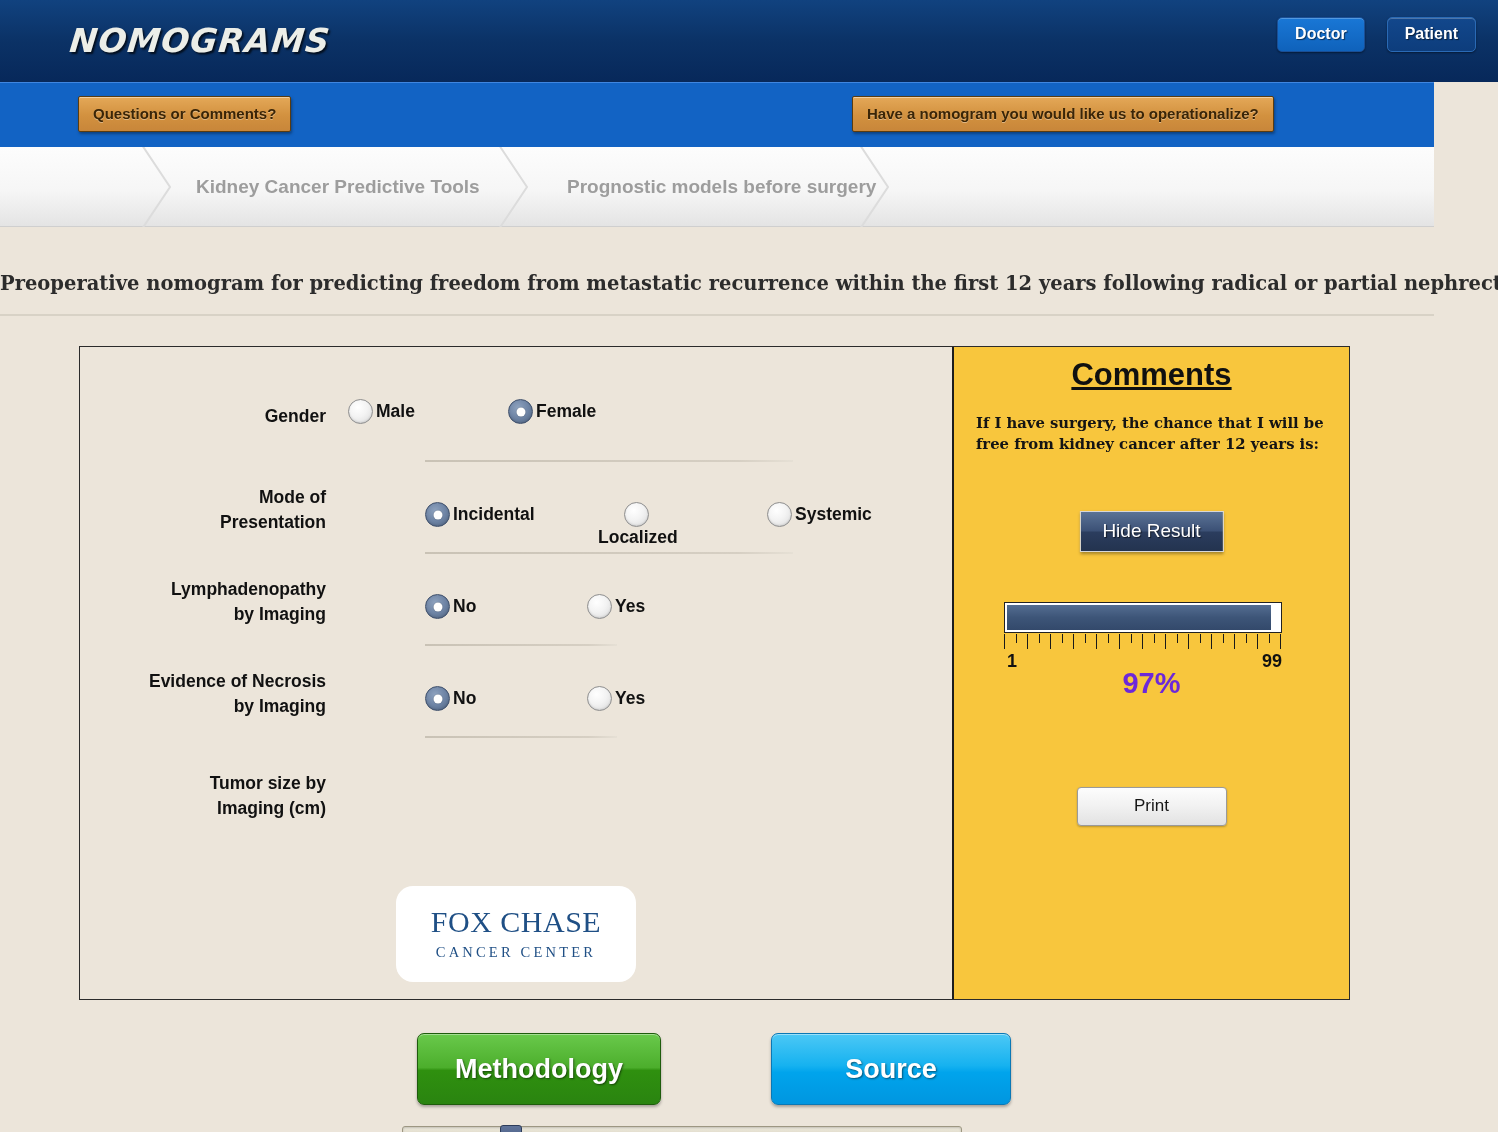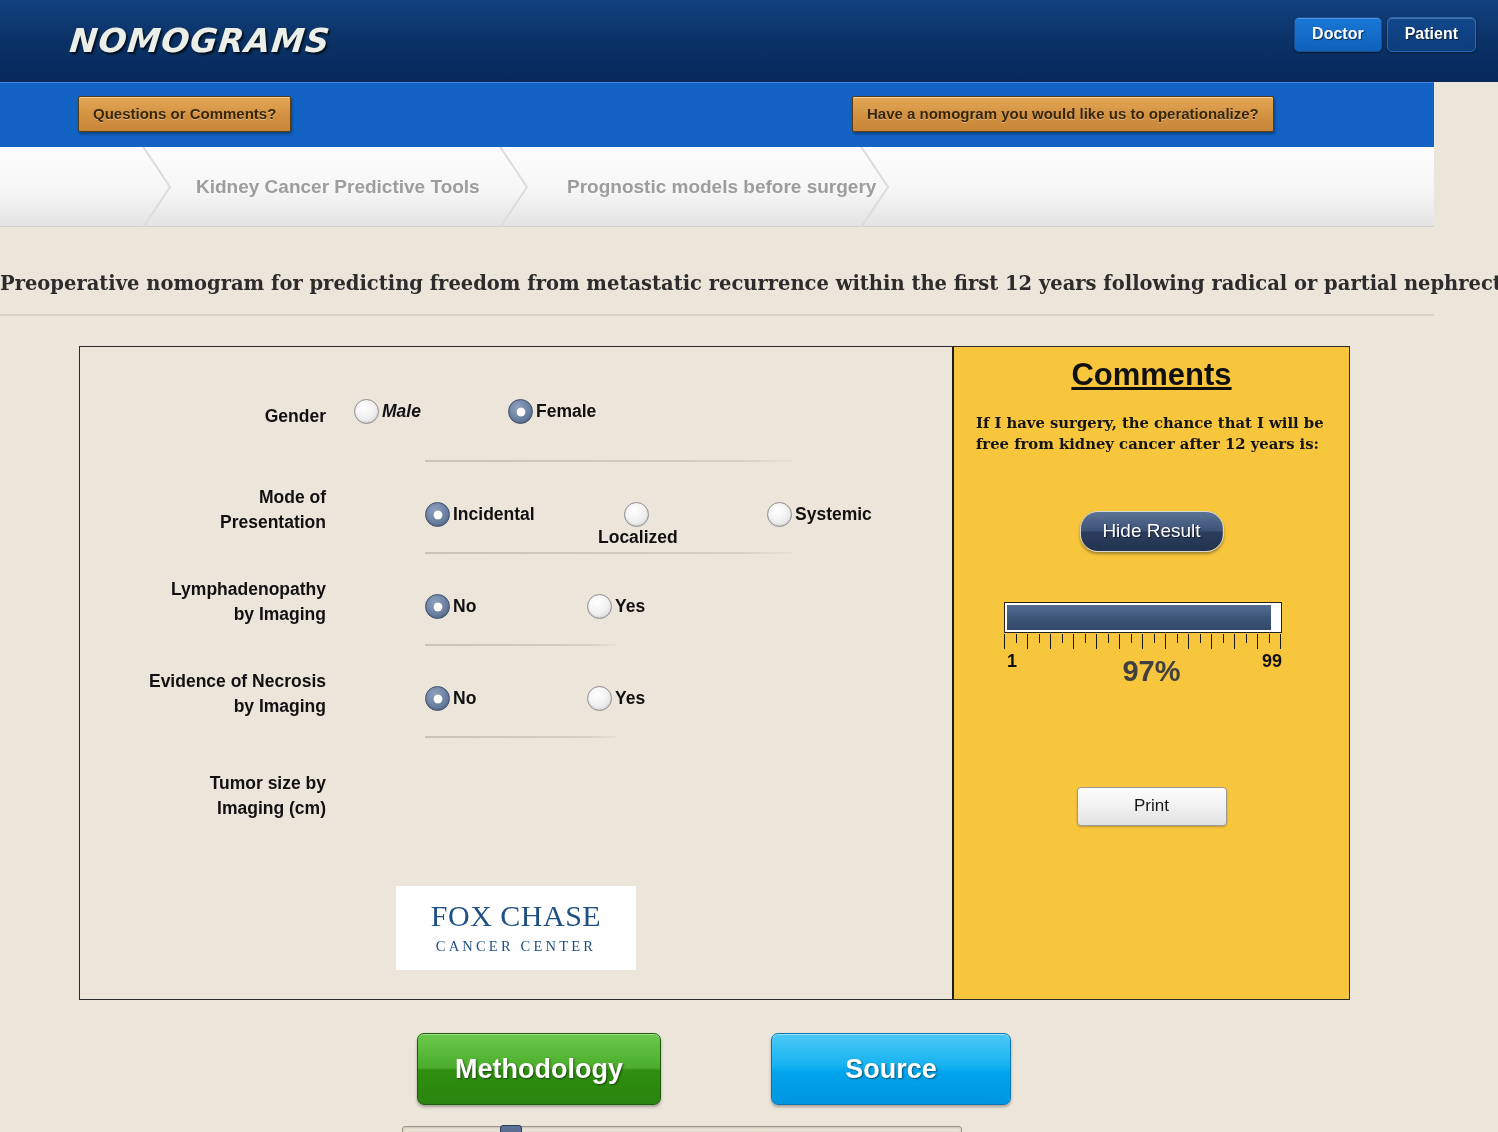--- a/index.html
+++ b/index.html
@@ -18,21 +18,21 @@
   }
   .logo {
     position: absolute; left: 70px; top: 21px;
     font-family: "DejaVu Sans", sans-serif;
     font-weight: bold; font-style: italic;
     font-size: 33px; letter-spacing: 1px;
     color: #eceee8;
     text-shadow: 2px 2px 2px rgba(0,0,0,.7);
     transform: skewX(-6deg);
   }
-  .audience-btns { position: absolute; right: 22px; top: 17px; display: flex; gap: 5px; justify-content: flex-end; }
+  .audience-btns { position: absolute; right: 22px; top: 17px; display: flex; gap: 22px; justify-content: flex-end; }
   .aud-btn {
     padding: 7px 17px 8px; border-radius: 5px;
     font-size: 16px; font-weight: bold; color: #ffffff;
     text-shadow: 1px 1px 1px rgba(0,0,0,.55);
     border: 1px solid #1a4f96;
     box-shadow: inset 0 1px 0 rgba(255,255,255,.25), 0 1px 2px rgba(0,0,0,.45);
     cursor: pointer;
   }
   .aud-btn.active { background: linear-gradient(180deg,#1977d6 0%, #0f62bb 100%); }
   .aud-btn.inactive { background: linear-gradient(180deg,#12478c 0%, #0d3d7c 100%); border-color:#2a6ab5; }
@@ -167,45 +167,46 @@
     border-top: 11px solid #42557a;
   }
   .slidervalue {
     position: absolute; left: 900px; top: 781px;
     font-size: 20px; font-weight: bold; color: #111;
   }
 
   
   .fclogo {
     position: absolute; left: 316px; top: 539px;
-    width: 240px; height: 84px; background: #ffffff;
+    width: 240px; height: 96px; background: #ffffff;
     display: flex; flex-direction: column;
     align-items: center; justify-content: center;
     font-family: "Liberation Serif", serif;
     color: #1f4f85;
+    border-radius: 17px;
   }
   .fc1 { font-size: 30px; letter-spacing: .5px; line-height: 1; }
   .fc2 { font-size: 14.5px; letter-spacing: 3.2px; margin-top: 7px; }
 
   
   .rtitle {
     position: absolute; top: 10px; width: 100%; text-align: center;
     font-size: 31px; font-weight: bold; color: #101010;
     text-decoration: underline;
   }
   .rsub {
     position: absolute; top: 65px; left: 22px; width: 352px;
     font-family: "DejaVu Serif", serif;
     font-size: 14.8px; font-weight: bold; color: #141414; line-height: 21px;
   }
   .hidebtn {
     position: absolute; top: 164px; left: 50%; transform: translateX(-50%);
     padding: 8px 22px 9px;
     background: linear-gradient(180deg,#5b7396 0%, #3c5176 48%, #2b3d5e 52%, #23334f 100%);
-    border: 1px solid #d8d8d8; border-radius: 18px;
+    border: 1px solid #d8d8d8; border-radius: 0;
     color: #ffffff; font-size: 19px;
     text-shadow: 1px 1px 1px rgba(0,0,0,.6);
     box-shadow: 0 2px 3px rgba(0,0,0,.35);
     cursor: pointer;
   }
   .gaugewrap { position: absolute; top: 255px; left: 50px; width: 278px; }
   .gaugeouter {
     width: 278px; height: 31px; background: #ffffff;
     border: 1px solid #222; padding: 2px;
   }
@@ -213,22 +214,22 @@
     height: 100%;
     background: linear-gradient(180deg,#546d91 0%, #3d5578 50%, #33496b 100%);
   }
   .gticks { position: relative; width: 278px; height: 16px; margin-top: 1px; }
   .gtick { position: absolute; top: 0; width: 1px; background: #1a1a1a; }
   .gtick.major { height: 15px; }
   .gtick.minor { height: 9px; }
   .glabels { position: relative; width: 278px; height: 24px; margin-top: 1px; }
   .glabel { position: absolute; font-size: 18px; font-weight: bold; color: #111; }
   .pct {
-    position: absolute; top: 308px; width: 100%; text-align: center;
-    font-size: 29px; font-weight: bold; color: #404040;
+    position: absolute; top: 320px; width: 100%; text-align: center;
+    font-size: 29px; font-weight: bold; color: #6d28d9;
   }
   .printbtn {
     position: absolute; top: 440px; left: 50%; transform: translateX(-50%);
     width: 150px; padding: 8px 0 9px; text-align: center;
     background: linear-gradient(180deg,#fdfdfd 0%, #f1f1f1 50%, #e2e2e2 100%);
     border: 1px solid #9a9a9a; border-radius: 4px;
     font-size: 17px; color: #161616; cursor: pointer;
     box-shadow: 0 1px 2px rgba(0,0,0,.25);
   }
 
@@ -292,21 +293,21 @@
 <div class="pagetitle">Preoperative nomogram for predicting freedom from metastatic recurrence within the first 12 years following radical or partial nephrectomy</div>
 <div class="titlerule"></div>
 
 <div class="card">
 
   <div class="formpane">
 
     <div class="frow" style="top:57px;">
       <div class="flabel" style="left:0; width:246px; text-align:right;">Gender</div>
       <div class="fopts">
-        <div class="opt" style="left:9px; top:-5px;font-style:italic;">
+        <div class="opt" style="left:3px; top:-5px;">
           <span class="radio"></span>
           <span>Male</span>
         </div>
         <div class="opt" style="left:163px; top:-5px;">
           <span class="radio on"></span>
           <span>Female</span>
         </div>
       </div>
     </div>
     <div class="sep" style="left:345px; top:113px; width:368px;"></div>

